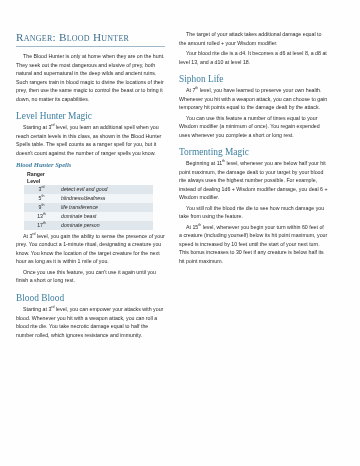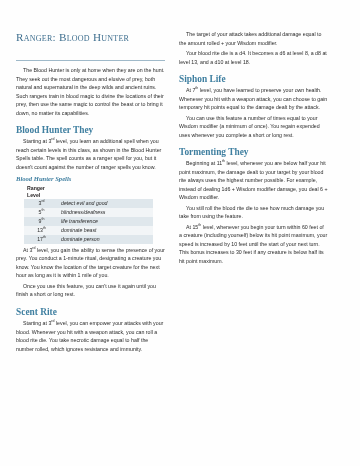--- a/index.html
+++ b/index.html
@@ -33,28 +33,28 @@
   }
   h1.doc-title {
     margin: 0 0 5px 0;
     font-family: "Liberation Serif", serif;
     font-size: 11.2px;
     font-weight: normal;
     font-variant: small-caps;
     letter-spacing: 0.25px;
     color: #3f6f8f;
     border-bottom: 0.8px solid #9fb9c9;
-    padding-bottom: 16px;
+    padding-bottom: 2px;
     line-height: 1.25;
   }
   h2.section-head {
     margin: 7px 0 1px 0;
     font-family: "Liberation Serif", serif;
     font-size: 9.4px;
-    font-weight: bold;
+    font-weight: normal;
     color: #3f7fa0;
     line-height: 1.3;
   }
   h3.table-caption {
     margin: 4px 0 2px 0;
     font-family: "Liberation Serif", serif;
     font-size: 6.6px;
     font-style: italic;
     font-weight: bold;
     color: #3f7fa0;
@@ -120,21 +120,21 @@
 
 <div class="page">
   <div class="columns">
 
     <div class="col">
 
       <h1 class="doc-title">Ranger: Blood Hunter</h1>
 
       <p class="body-text">The Blood Hunter is only at home when they are on the hunt. They seek out the most dangerous and elusive of prey, both natural and supernatural in the deep wilds and ancient ruins. Such rangers train in blood magic to divine the locations of their prey, then use the same magic to control the beast or to bring it down, no matter its capabilities.</p>
 
-      <h2 class="section-head">Blood Hunter They</h2>
+      <h2 class="section-head">Level Hunter Magic</h2>
       <p class="body-text"><span>Starting at 3</span><sup>rd</sup><span> level, you learn an additional spell when you reach certain levels in this class, as shown in the Blood Hunter Spells table. The spell counts as a ranger spell for you, but it doesn't count against the number of ranger spells you know.</span></p>
 
       <h3 class="table-caption">Blood Hunter Spells</h3>
 
       <table class="spell-table">
         <thead>
           <tr>
             <th class="lvl-head">
               <span class="hdr-wrap">Ranger</span>
               <span class="hdr-wrap">Level</span>
@@ -162,35 +162,35 @@
           <tr class="odd">
             <td class="lvl"><span>17</span><sup>th</sup></td>
             <td class="spell">dominate person</td>
           </tr>
         </tbody>
       </table>
 
       <p class="body-text"><span>At 3</span><sup>rd</sup><span> level, you gain the ability to sense the presence of your prey. You conduct a 1-minute ritual, designating a creature you know. You know the location of the target creature for the next hour as long as it is within 1 mile of you.</span></p>
       <p class="body-text">Once you use this feature, you can't use it again until you finish a short or long rest.</p>
 
-      <h2 class="section-head">Scent Rite</h2>
+      <h2 class="section-head">Blood Blood</h2>
       <p class="body-text"><span>Starting at 3</span><sup>rd</sup><span> level, you can empower your attacks with your blood. Whenever you hit with a weapon attack, you can roll a blood rite die. You take necrotic damage equal to half the number rolled, which ignores resistance and immunity.</span></p>
 
     </div>
 
     <div class="col">
 
       <p class="body-text">The target of your attack takes additional damage equal to the amount rolled + your Wisdom modifier.</p>
       <p class="body-text">Your blood rite die is a d4. It becomes a d6 at level 8, a d8 at level 13, and a d10 at level 18.</p>
 
       <h2 class="section-head">Siphon Life</h2>
       <p class="body-text"><span>At 7</span><sup>th</sup><span> level, you have learned to preserve your own health. Whenever you hit with a weapon attack, you can choose to gain temporary hit points equal to the damage dealt by the attack.</span></p>
       <p class="body-text">You can use this feature a number of times equal to your Wisdom modifier (a minimum of once). You regain expended uses whenever you complete a short or long rest.</p>
 
-      <h2 class="section-head">Tormenting They</h2>
+      <h2 class="section-head">Tormenting Magic</h2>
       <p class="body-text"><span>Beginning at 11</span><sup>th</sup><span> level, whenever you are below half your hit point maximum, the damage dealt to your target by your blood rite always uses the highest number possible. For example, instead of dealing 1d6 + Wisdom modifier damage, you deal 6 + Wisdom modifier.</span></p>
       <p class="body-text">You still roll the blood rite die to see how much damage you take from using the feature.</p>
 
       <p class="body-text"><span>At 15</span><sup>th</sup><span> level, whenever you begin your turn within 60 feet of a creature (including yourself) below its hit point maximum, your speed is increased by 10 feet until the start of your next turn. This bonus increases to 30 feet if any creature is below half its hit point maximum.</span></p>
 
     </div>
 
   </div>
 </div>
 

